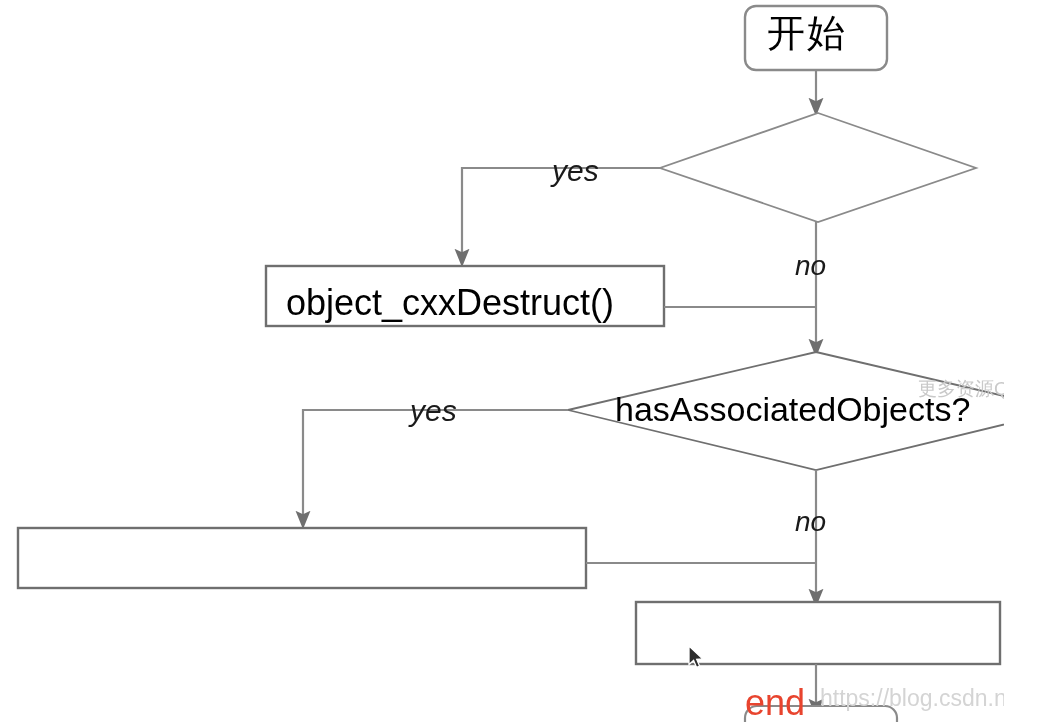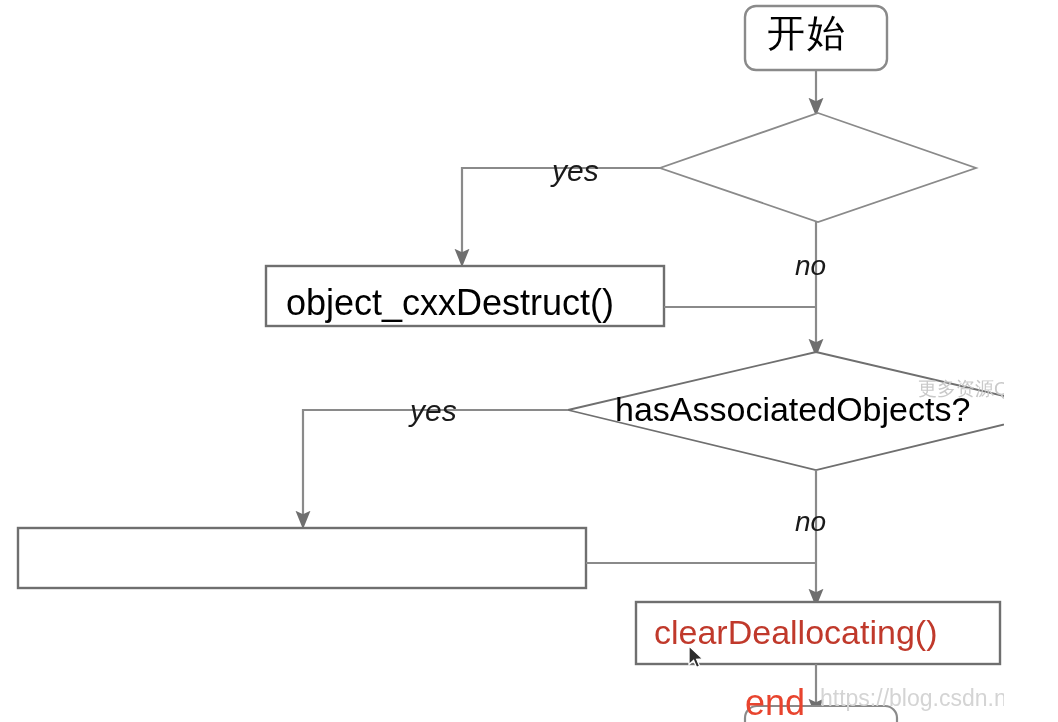--- a/index.html
+++ b/index.html
@@ -172,21 +172,20 @@
   </svg>
 
   <div class="node-label label-start">开始</div>
 
 
   <div class="node-label label-cxxdestruct">object_cxxDestruct()</div>
 
   <div class="node-label label-assoc-q">hasAssociatedObjects?</div>
 
 
-  <div class="node-label label-cleardealloc">clearDeallocating()</div>
 
   <div class="node-label label-end">end</div>
 
   <div class="edge-label label-yes1">yes</div>
 
   <div class="edge-label label-no1">no</div>
 
   <div class="edge-label label-yes2">yes</div>
 
   <div class="edge-label label-no2">no</div>

